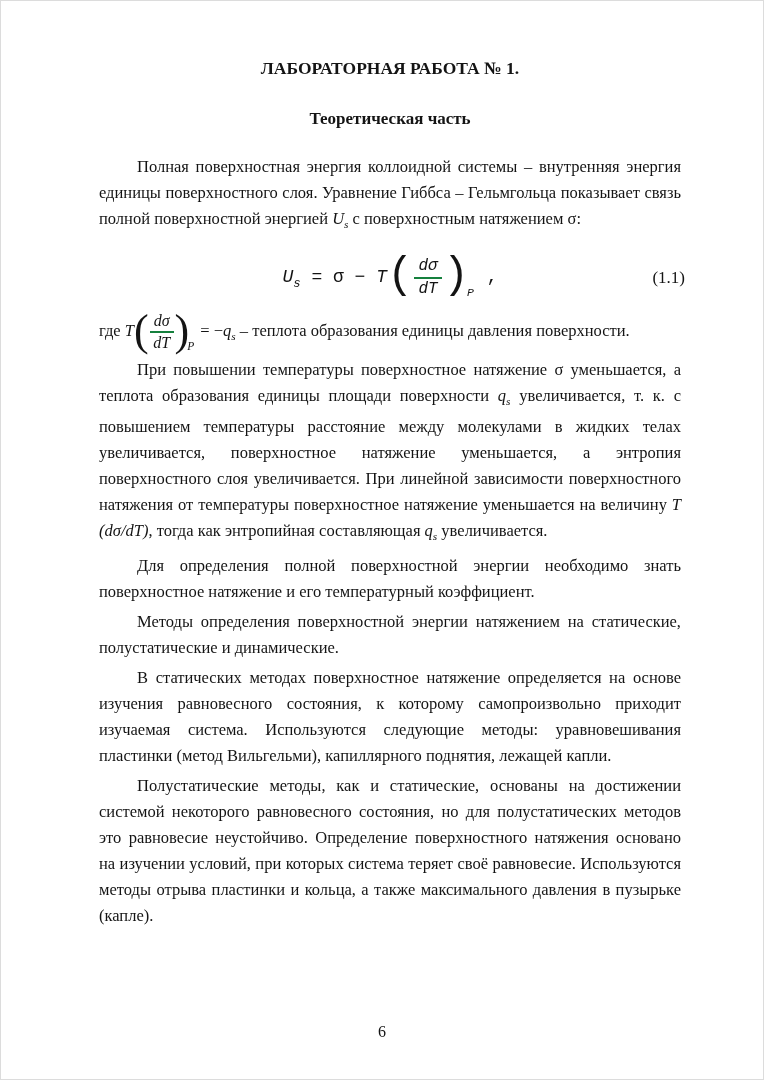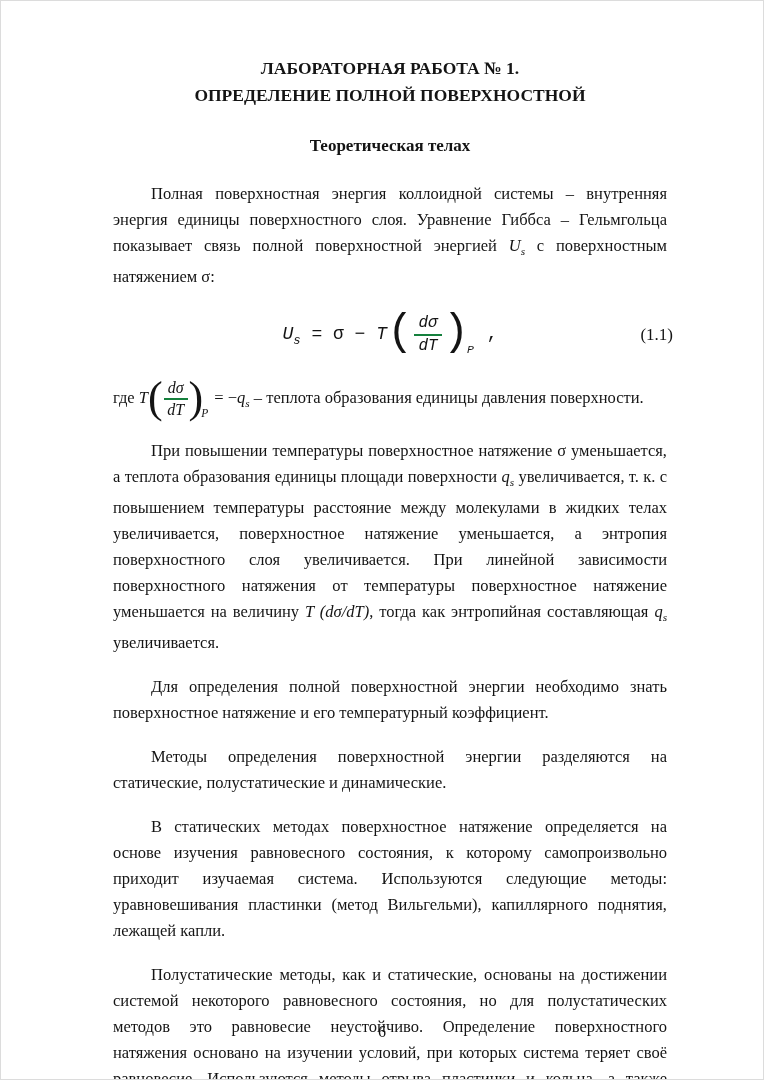--- a/index.html
+++ b/index.html
@@ -15,21 +15,21 @@
   }
   .content {
     position: absolute;
     left: 94px; top: 54px;
     width: 590px;
   }
   .title { margin: 0; font-size: 17.5px; line-height: 27px; text-align: center; font-weight: 700; }
   .title-line { display: block; }
   .section-heading { margin: 24px 0 0 0; font-size: 17px; line-height: 26px; text-align: center; font-weight: 700; }
   p.body {
-    margin: 18px;
+    margin: 4px;
     font-size: 16.5px;
     line-height: 26px;
     text-align: justify;
     text-indent: 38px;
   }
   p.first { margin-top: 22px; }
   p.noindent { text-indent: 0; }
   .var { font-style: italic; }
   sub { font-size: 68%; }
   
@@ -64,21 +64,21 @@
   }
   .psub {
     font-size: 11.5px;
     font-style: italic;
     position: relative;
     top: 14px;
     left: -2px;
   }
   .eq-number {
     position: absolute;
-    right: 12px;
+    right: 0;
     top: 50%;
     transform: translateY(-50%);
     font-size: 17px;
   }
   .gde-line { margin-top: 8px; margin-bottom: 6px; white-space: normal; }
   .page-number {
     position: absolute;
     left: 0; right: 0;
     bottom: 38px;
     text-align: center;
@@ -86,39 +86,38 @@
   }
 </style>
 </head>
 <body>
 
 <div class="page">
   <div class="content">
 
     <h1 class="title">
       <span class="title-line">ЛАБОРАТОРНАЯ РАБОТА № 1.</span>
-      <span class="title-line">ОПРЕДЕЛЕНИЕ ПОЛНОЙ ПОВЕРХНОСТНОЙ</span>
     </h1>
 
-    <h2 class="section-heading">Теоретическая телах</h2>
+    <h2 class="section-heading">Теоретическая часть</h2>
 
     <p class="body first"><span>Полная поверхностная энергия коллоидной системы – внутренняя энергия единицы поверхностного слоя. Уравнение Гиббса – Гельмгольца показывает связь полной поверхностной энергией </span><span class="var"><span>U</span><sub>s</sub></span><span> с поверхностным натяжением σ:</span></p>
 
     <div class="equation-row">
       <span class="equation"><span class="var"><span>U</span><sub>s</sub></span><span> = σ − </span><span class="var">T</span><span class="bigparen">(</span><span class="frac"><span class="num">dσ</span><span class="den">dT</span></span><span class="bigparen">)</span><span class="psub">P</span><span> ,</span></span>
       <span class="eq-number">(1.1)</span>
     </div>
 
     <p class="body noindent gde-line"><span>где </span><span class="var">T</span><span class="bigparen">(</span><span class="frac"><span class="num">dσ</span><span class="den">dT</span></span><span class="bigparen">)</span><span class="psub">P</span><span> = −</span><span class="var"><span>q</span><sub>s</sub></span><span> – теплота образования единицы давления поверхности.</span></p>
 
     <p class="body"><span>При повышении температуры поверхностное натяжение σ уменьшается, а теплота образования единицы площади поверхности </span><span class="var"><span>q</span><sub>s</sub></span><span> увеличивается, т. к. с повышением температуры расстояние между молекулами в жидких телах увеличивается, поверхностное натяжение уменьшается, а энтропия поверхностного слоя увеличивается. При линейной зависимости поверхностного натяжения от температуры поверхностное натяжение уменьшается на величину </span><span class="var">T (dσ/dT)</span><span>, тогда как энтропийная составляющая </span><span class="var"><span>q</span><sub>s</sub></span><span> увеличивается.</span></p>
 
     <p class="body">Для определения полной поверхностной энергии необходимо знать поверхностное натяжение и его температурный коэффициент.</p>
 
-    <p class="body">Методы определения поверхностной энергии разделяются на статические, полустатические и динамические.</p>
+    <p class="body">Методы определения поверхностной энергии натяжением на статические, полустатические и динамические.</p>
 
     <p class="body">В статических методах поверхностное натяжение определяется на основе изучения равновесного состояния, к которому самопроизвольно приходит изучаемая система. Используются следующие методы: уравновешивания пластинки (метод Вильгельми), капиллярного поднятия, лежащей капли.</p>
 
     <p class="body">Полустатические методы, как и статические, основаны на достижении системой некоторого равновесного состояния, но для полустатических методов это равновесие неустойчиво. Определение поверхностного натяжения основано на изучении условий, при которых система теряет своё равновесие. Используются методы отрыва пластинки и кольца, а также максимального давления в пузырьке (капле).</p>
 
   </div>
 
   <div class="page-number">6</div>
 </div>
 

